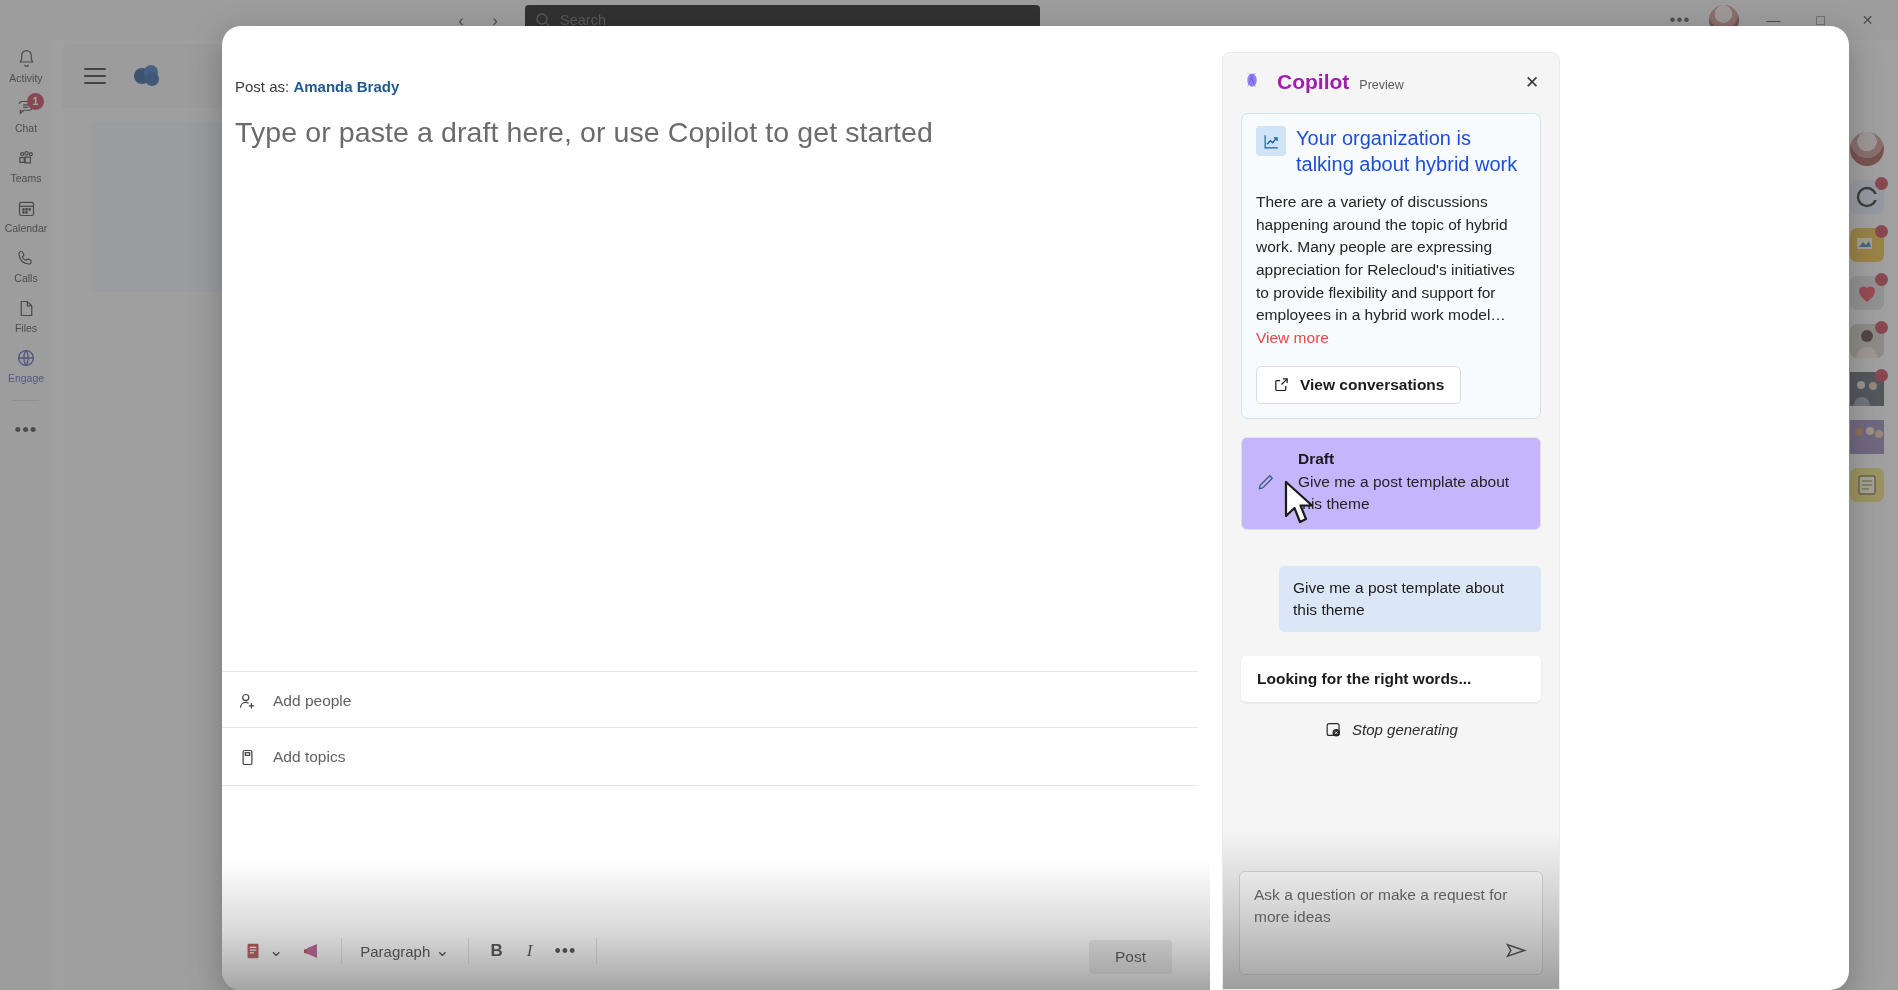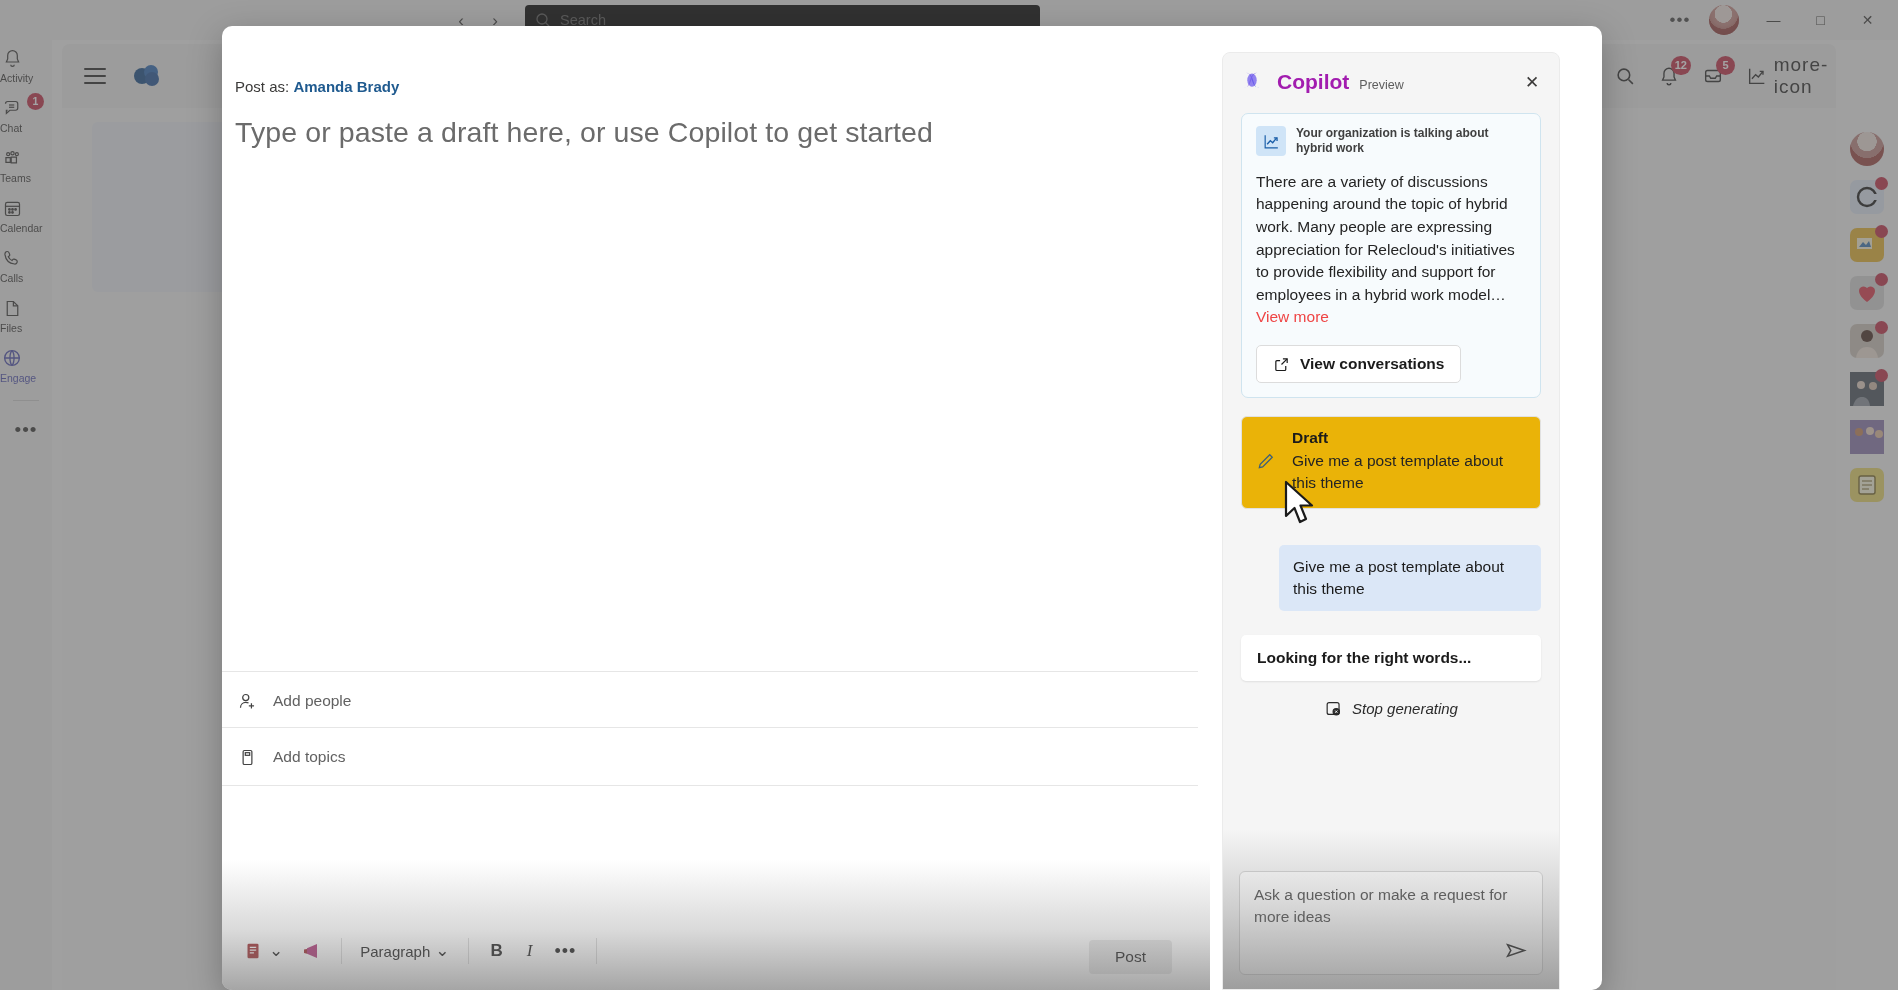--- a/index.html
+++ b/index.html
@@ -48,21 +48,21 @@
 
   
   .left-rail {
     position: absolute; left: 0; top: 0; bottom: 0; width: 52px;
     background: #f0f0f0; z-index: 5;
     display:flex; flex-direction: column; align-items:center;
   }
   .teams-logo { margin-top: 8px; width: 26px; height: 26px; }
   .rail-item {
     width: 52px; margin-top: 12px;
-    display:flex; flex-direction:column; align-items:flex-start; gap: 2px;
+    display:flex; flex-direction:column; align-items:center; gap: 2px;
     color: #3b3a39; font-size: 10.5px; position: relative;
   }
   .rail-item .ic { width: 24px; height: 24px; display:flex; align-items:center; justify-content:center; }
   .rail-item.active { color: #4f52b2; }
   .rail-badge {
     position: absolute; top: -3px; left: 27px;
     min-width: 17px; height: 17px; padding: 0 4px;
     background: #c4314b; color: #fff; border-radius: 9px;
     font-size: 10.5px; line-height: 17px; text-align:center; font-weight: 600;
   }
@@ -92,22 +92,22 @@
   .right-rail {
     position: absolute; right: 0; top: 44px; width: 62px; bottom: 0;
     display: flex; flex-direction: column; align-items: center; gap: 14px; padding-top: 88px;
   }
   .r-avatar { width: 34px; height: 34px; border-radius: 50%; overflow:hidden; position: relative;}
   .r-tile { width: 34px; height: 34px; border-radius: 7px; position: relative; overflow: visible;}
   .r-dot { position:absolute; top:-3px; right:-4px; width: 13px; height: 13px; border-radius: 50%; background:#c4314b; }
 
   
   .modal {
-    position: absolute; left: 222px; top: 26px; width: 1380px; height: 964px;
-    background: #ffffff; border-radius: 10px;
+    position: absolute; left: 222px; top: 26px; width: 1627px; height: 964px;
+    background: #ffffff; border-radius: 19px;
     box-shadow: 0 10px 34px rgba(0,0,0,0.26);
     z-index: 60; overflow: hidden;
     display: flex;
   }
 
   
   .composer { position: relative; width: 988px; height: 100%; }
   .post-as { position:absolute; left: 13px; top: 52px; font-size: 15px; color: #3b3a39; }
   .post-as b { color: #1f5a8f; font-weight: 600; }
   .composer-body {
@@ -159,32 +159,32 @@
   .insight-card {
     border: 1px solid #cfe4ef; background: #f7fbfd;
     border-radius: 7px; padding: 12px 14px 14px 14px; margin-top: 2px;
     position: relative;
   }
   .insight-head { display:flex; gap: 10px; align-items: flex-start; }
   .insight-ic {
     width: 30px; height: 30px; flex: 0 0 auto; border-radius: 4px;
     background: #cfe4f7; display:flex; align-items:center; justify-content:center;
   }
-  .insight-title { font-size: 12px; font-weight: 700; color: #404040; line-height: 1.28; }
+  .insight-title { font-size: 20px; font-weight: 400; color: #1d4ed8; line-height: 1.28; }
   .insight-body { font-size: 15.5px; color: #242424; line-height: 1.46; margin-top: 14px; }
   .insight-body a { color: #ef4444; text-decoration: none; }
   .view-conv {
     margin-top: 16px; display:inline-flex; align-items:center; gap: 10px;
     padding: 9px 16px; background:#ffffff; border:1px solid #dcdcdc; border-radius: 5px;
     font-size: 15.5px; font-weight: 600; color:#1b1b1b;
   }
 
   .draft-card {
-    margin-top: 18px; background:#eab308; border:1px solid #e1e1e1; border-radius: 6px;
-    padding: 12px 16px 14px 14px; display:flex; gap: 16px; align-items:flex-start;
+    margin-top: 18px; background:#c4b5fd; border:1px solid #e1e1e1; border-radius: 6px;
+    padding: 12px 16px 14px 14px; display:flex; gap: 22px; align-items:flex-start;
   }
   .draft-label { font-size: 15.5px; font-weight: 700; color:#1b1b1b; }
   .draft-text { font-size: 15.5px; color:#242424; line-height: 1.42; margin-top: 3px; }
 
   .user-bubble {
     margin: 36px 0 0 38px; background:#dbe7f7; border-radius: 5px;
     padding: 11px 14px; font-size: 15.5px; color:#1b1b1b; line-height:1.42;
   }
   .bot-bubble {
     margin-top: 24px; background:#ffffff; border-radius: 5px;

